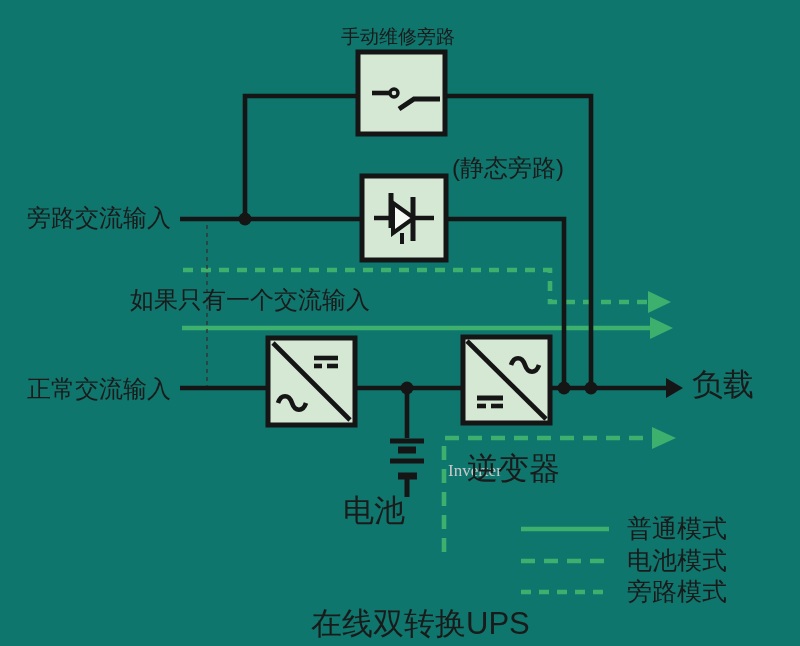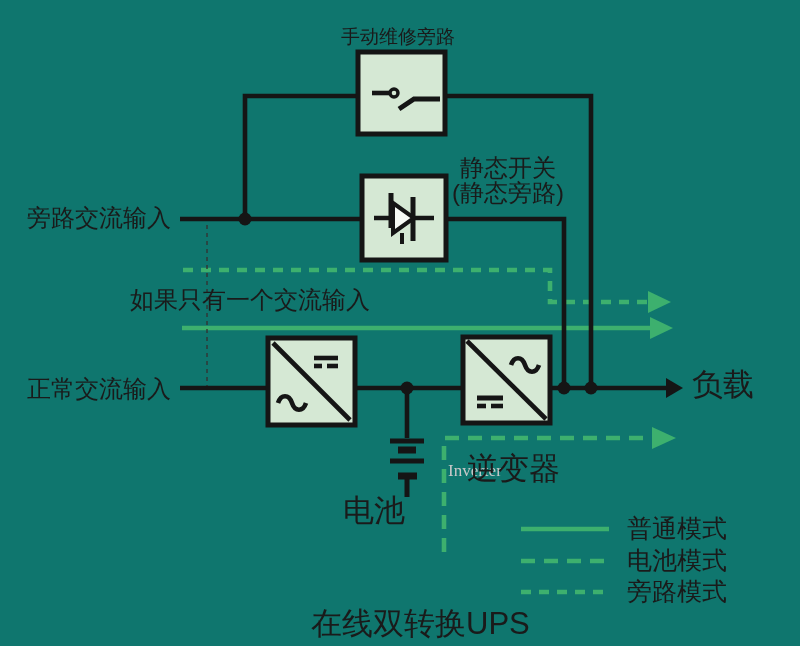--- a/index.html
+++ b/index.html
@@ -109,21 +109,20 @@
       <path d="M521,561 H609" stroke-dasharray="14 9"></path>
       <path d="M521,592 H609" stroke-dasharray="10 8"></path>
     </g>
   </svg>
 
   <div class="lbl lbl-sm" style="left:341px;top:27px;">手动维修旁路</div>
 
   <div class="lbl lbl-md" style="left:27px;top:205px;">旁路交流输入</div>
 
   <div class="lbl center2" id="static-label">
-    <div>静态开关</div>
     <div>(静态旁路)</div>
   </div>
 
   <div class="lbl lbl-md" style="left:130px;top:287px;">如果只有一个交流输入</div>
 
   <div class="lbl lbl-md" style="left:27px;top:376px;">正常交流输入</div>
 
   <div class="lbl lbl-lg" style="left:692px;top:371px;">负载</div>
 
   <div class="lbl" id="watermark" style="left:448px;top:461px;">Inverter</div>

